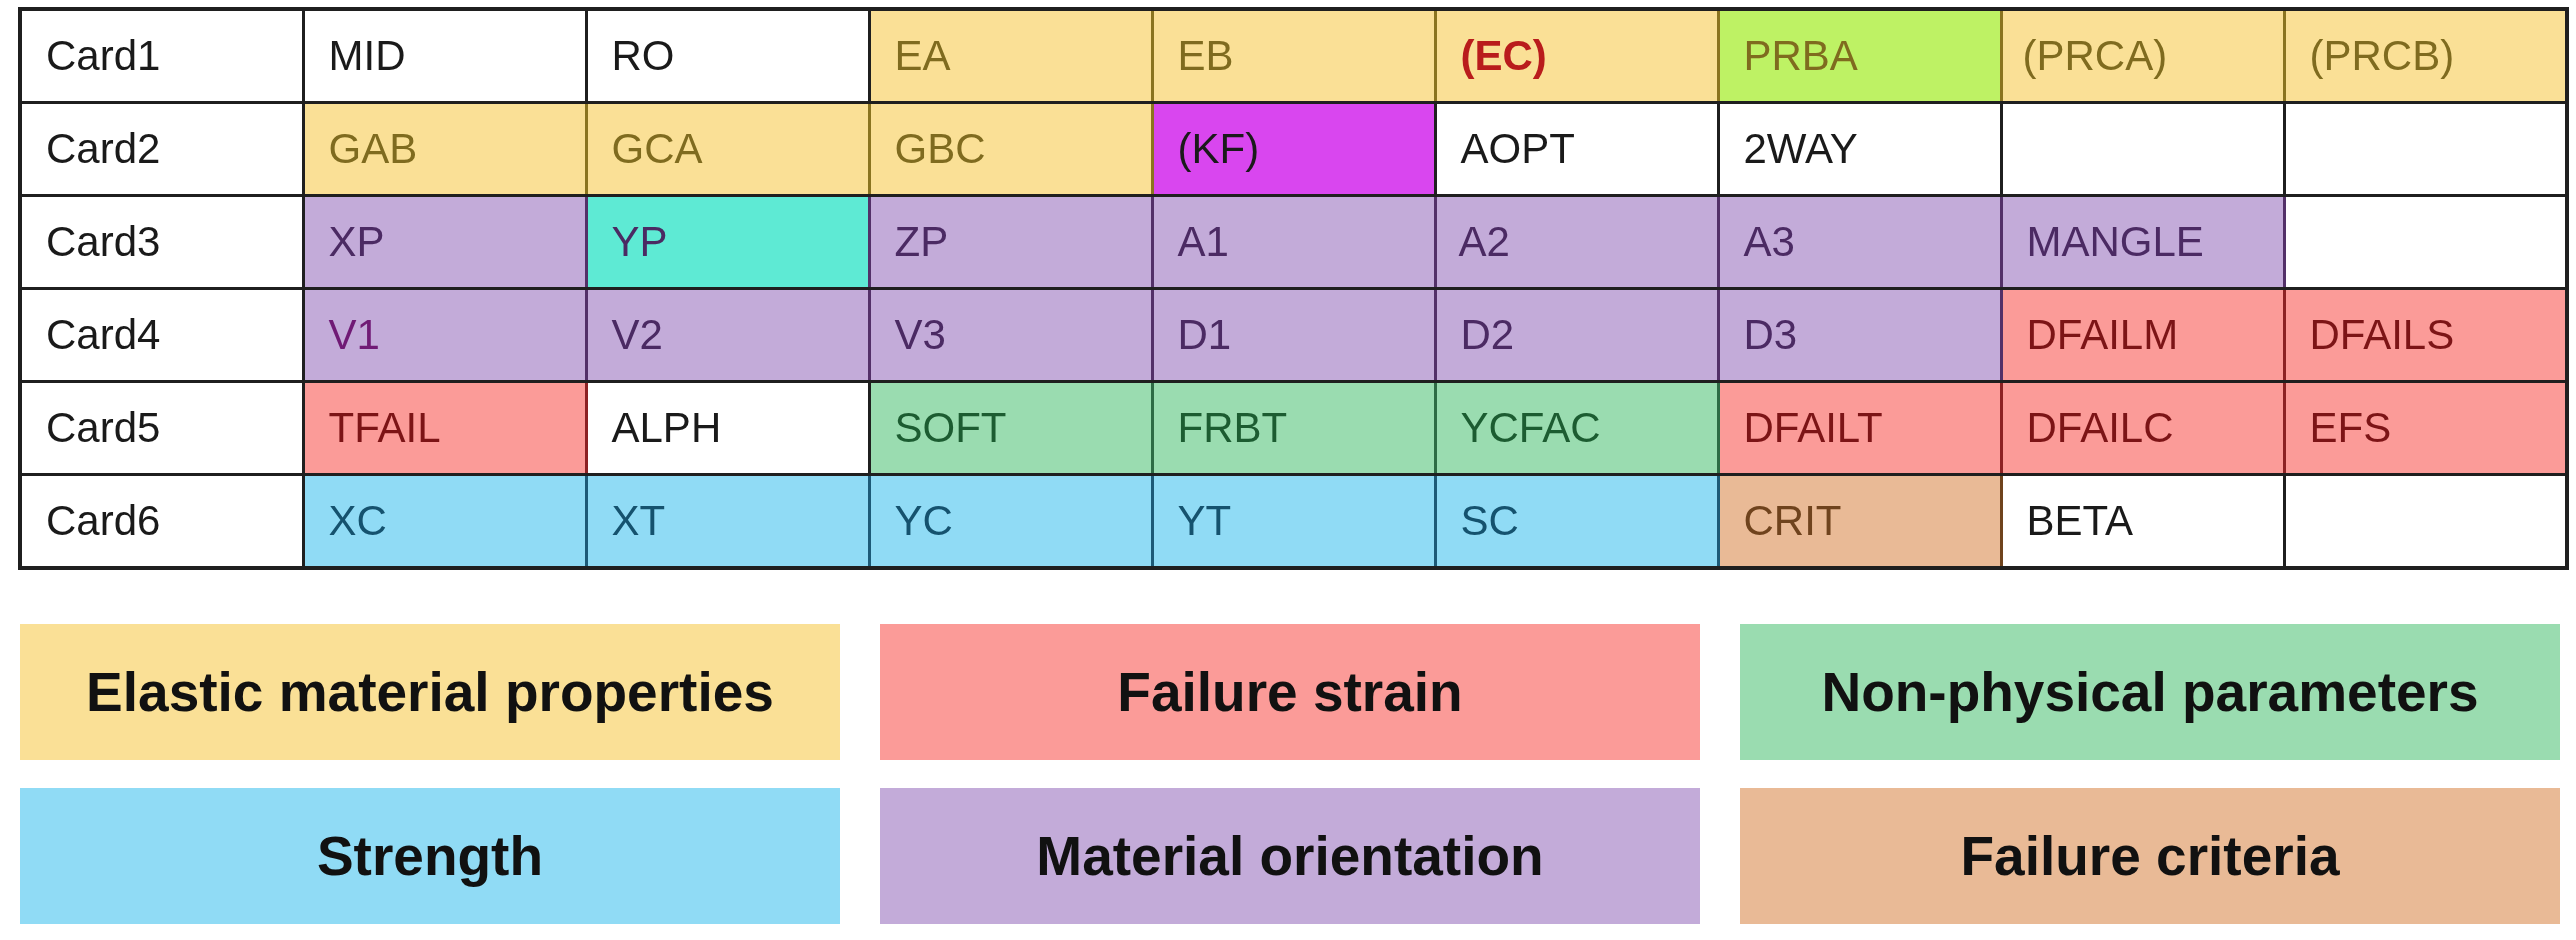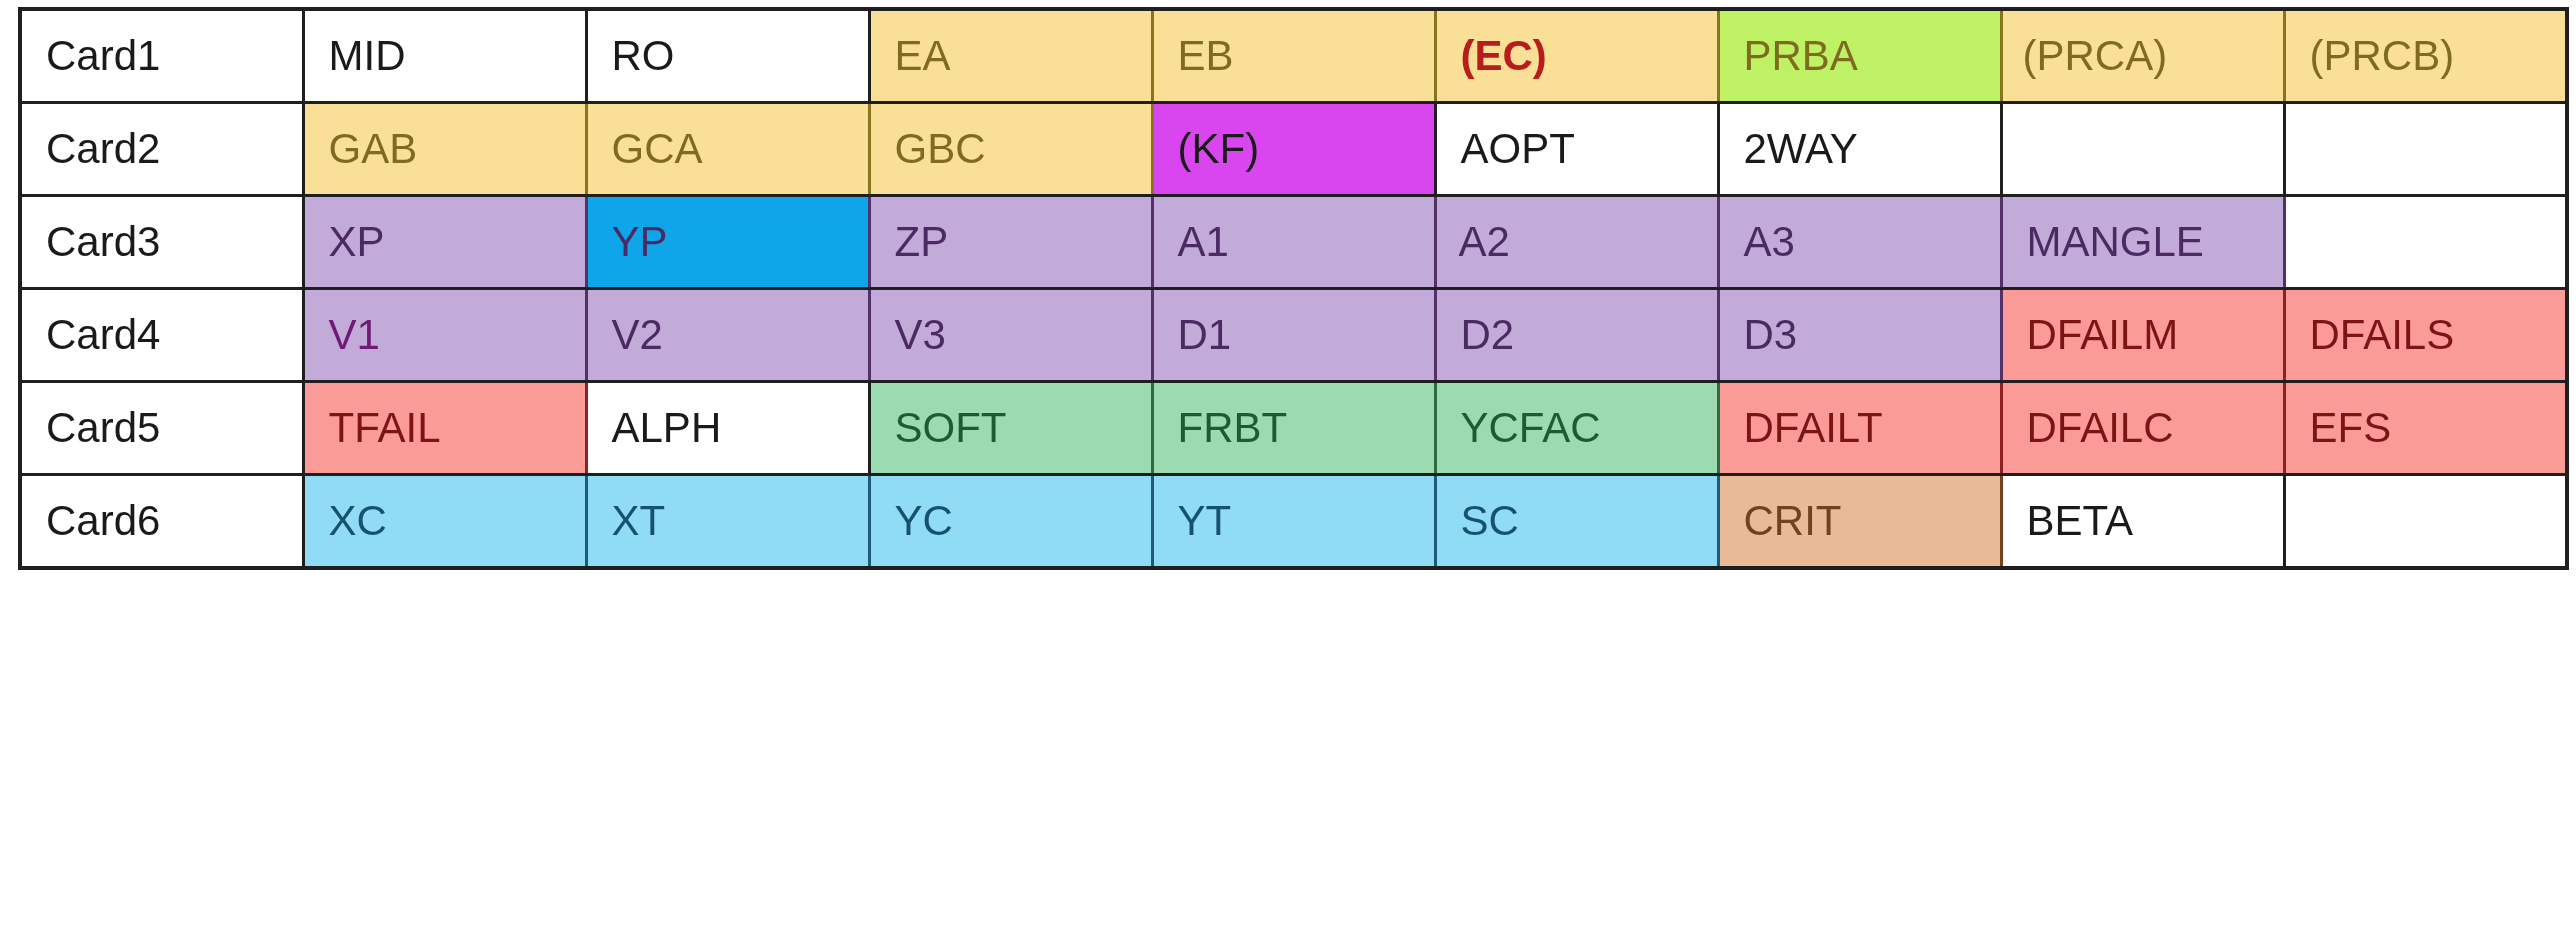--- a/index.html
+++ b/index.html
@@ -88,21 +88,21 @@
         <td class="cell" style="background: rgb(250, 224, 150); color: rgb(127, 107, 31); border-left-color: rgb(138, 116, 32); border-right-color: rgb(138, 116, 32);">GBC</td>
         <td class="cell" style="background: #d946ef; color: rgb(26, 26, 26);">(KF)</td>
         <td class="cell" style="background: rgb(255, 255, 255); color: rgb(26, 26, 26);">AOPT</td>
         <td class="cell" style="background: rgb(255, 255, 255); color: rgb(26, 26, 26);">2WAY</td>
         <td class="cell" style="background: rgb(255, 255, 255); color: rgb(26, 26, 26);"></td>
         <td class="cell" style="background: rgb(255, 255, 255); color: rgb(26, 26, 26);"></td>
       </tr>
       <tr>
         <td class="cell">Card3</td>
         <td class="cell" style="background: rgb(195, 171, 217); color: rgb(75, 42, 99); border-left-color: rgb(83, 48, 104); border-right-color: rgb(83, 48, 104);">XP</td>
-        <td class="cell" style="background: #0ea5e9; color: rgb(75, 42, 99); border-left-color: rgb(83, 48, 104); border-right-color: rgb(83, 48, 104);">YP</td>
+        <td class="cell" style="background: #5eead4; color: rgb(75, 42, 99); border-left-color: rgb(83, 48, 104); border-right-color: rgb(83, 48, 104);">YP</td>
         <td class="cell" style="background: rgb(195, 171, 217); color: rgb(75, 42, 99); border-left-color: rgb(83, 48, 104); border-right-color: rgb(83, 48, 104);">ZP</td>
         <td class="cell" style="background: rgb(195, 171, 217); color: rgb(75, 42, 99); border-left-color: rgb(83, 48, 104); border-right-color: rgb(83, 48, 104);">A1</td>
         <td class="cell" style="background: rgb(195, 171, 217); color: rgb(75, 42, 99); border-left-color: rgb(83, 48, 104); border-right-color: rgb(83, 48, 104); padding-left: 22px;">A2</td>
         <td class="cell" style="background: rgb(195, 171, 217); color: rgb(75, 42, 99); border-left-color: rgb(83, 48, 104); border-right-color: rgb(83, 48, 104);">A3</td>
         <td class="cell" style="background: rgb(195, 171, 217); color: rgb(75, 42, 99); border-left-color: rgb(83, 48, 104); border-right-color: rgb(83, 48, 104);">MANGLE</td>
         <td class="cell" style="background: rgb(255, 255, 255); color: rgb(26, 26, 26);"></td>
       </tr>
       <tr>
         <td class="cell">Card4</td>
         <td class="cell" style="background: rgb(195, 171, 217); color: #701a75; border-left-color: rgb(83, 48, 104); border-right-color: rgb(83, 48, 104);">V1</td>
@@ -132,15 +132,27 @@
         <td class="cell" style="background: rgb(144, 219, 245); color: rgb(21, 82, 110); border-left-color: rgb(29, 90, 119); border-right-color: rgb(29, 90, 119);">YC</td>
         <td class="cell" style="background: rgb(144, 219, 245); color: rgb(21, 82, 110); border-left-color: rgb(29, 90, 119); border-right-color: rgb(29, 90, 119);">YT</td>
         <td class="cell" style="background: rgb(144, 219, 245); color: rgb(21, 82, 110); border-left-color: rgb(29, 90, 119); border-right-color: rgb(29, 90, 119);">SC</td>
         <td class="cell" style="background: rgb(233, 186, 150); color: rgb(111, 67, 29); border-left-color: rgb(111, 67, 29); border-right-color: rgb(111, 67, 29);">CRIT</td>
         <td class="cell" style="background: rgb(255, 255, 255); color: rgb(26, 26, 26);">BETA</td>
         <td class="cell" style="background: rgb(255, 255, 255); color: rgb(26, 26, 26);"></td>
       </tr>
     </tbody>
   </table>
 
+  <div class="legend">
+    <div class="legend-row">
+      <div class="legend-box" style="background: rgb(250, 224, 150);">Elastic material properties</div>
+      <div class="legend-box" style="background: rgb(251, 155, 152);">Failure strain</div>
+      <div class="legend-box" style="background: rgb(154, 220, 176);">Non-physical parameters</div>
+    </div>
+    <div class="legend-row">
+      <div class="legend-box" style="background: rgb(144, 219, 245);">Strength</div>
+      <div class="legend-box" style="background: rgb(195, 171, 217);">Material orientation</div>
+      <div class="legend-box" style="background: rgb(233, 186, 150);">Failure criteria</div>
+    </div>
+  </div>
 
 </div>
 
 
 </body></html>

